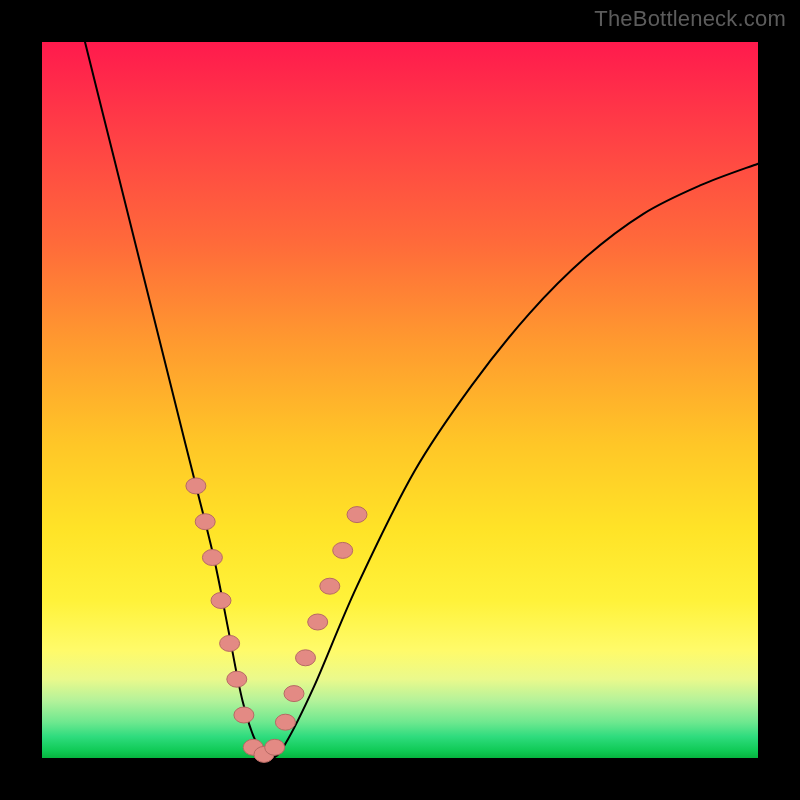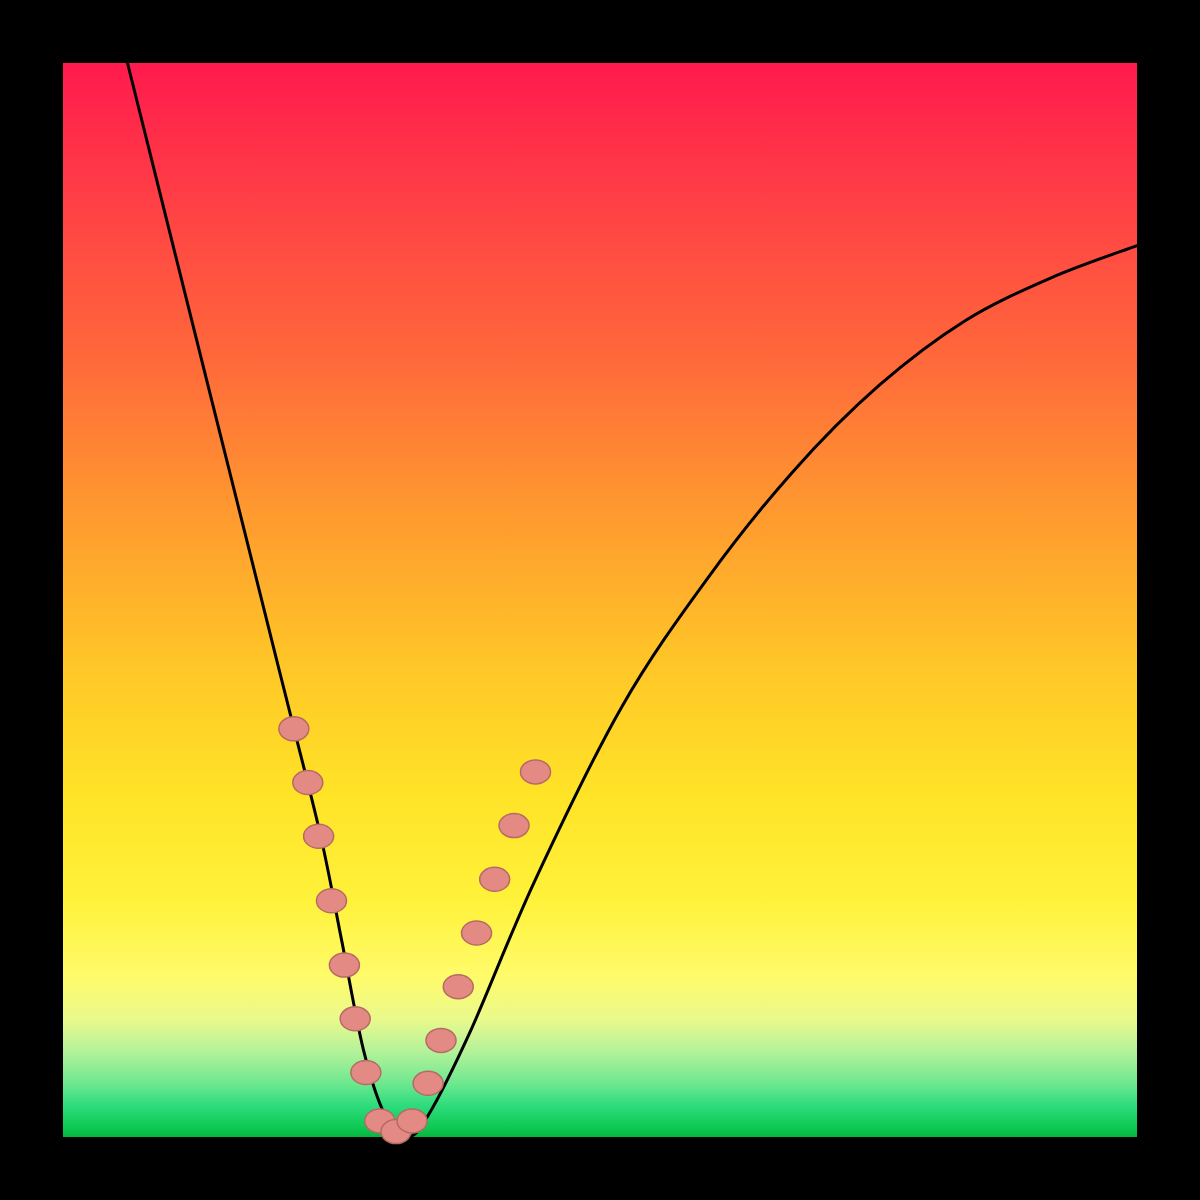--- a/index.html
+++ b/index.html
@@ -58,20 +58,21 @@
     top: 0;
     width: 716px;
     height: 716px;
     overflow: visible;
   }
 </style>
 </head>
 <body>
 
 <div class="frame">
+  <div class="watermark">TheBottleneck.com</div>
   <div class="plot-area">
     <svg class="curve" viewBox="0 0 716 716" preserveAspectRatio="none">
       <path id="curve-path" fill="none" stroke="#000000" stroke-width="2" stroke-linecap="round" d="M 43.0 0.0 C 47.7 19.1, 62.1 76.4, 71.6 114.6 C 81.1 152.7, 90.7 190.9, 100.2 229.1 C 109.8 267.3, 120.5 310.3, 128.9 343.7 C 137.2 377.1, 143.2 401.0, 150.4 429.6 C 157.5 458.2, 165.9 489.3, 171.8 515.5 C 177.8 541.8, 181.4 563.3, 186.2 587.1 C 190.9 611.0, 195.7 639.6, 200.5 658.7 C 205.3 677.8, 210.0 692.1, 214.8 701.7 C 219.6 711.2, 224.3 716.0, 229.1 716.0 C 233.9 716.0, 236.3 713.6, 243.4 701.7 C 250.6 689.7, 260.1 670.7, 272.1 644.4 C 284.0 618.1, 298.3 580.0, 315.0 544.2 C 331.7 508.4, 353.2 463.0, 372.3 429.6 C 391.4 396.2, 410.5 369.9, 429.6 343.7 C 448.7 317.4, 467.8 293.6, 486.9 272.1 C 506.0 250.6, 525.1 231.5, 544.2 214.8 C 563.3 198.1, 582.3 183.8, 601.4 171.8 C 620.5 159.9, 639.6 151.6, 658.7 143.2 C 677.8 134.8, 706.5 125.3, 716.0 121.7"></path>
       <g id="dots-group">
           <ellipse cx="153.9" cy="443.9" rx="10" ry="8" fill="#e38a84" stroke="#b66a64" stroke-width="1"></ellipse>
           <ellipse cx="163.2" cy="479.7" rx="10" ry="8" fill="#e38a84" stroke="#b66a64" stroke-width="1"></ellipse>
           <ellipse cx="170.4" cy="515.5" rx="10" ry="8" fill="#e38a84" stroke="#b66a64" stroke-width="1"></ellipse>
           <ellipse cx="179.0" cy="558.5" rx="10" ry="8" fill="#e38a84" stroke="#b66a64" stroke-width="1"></ellipse>
           <ellipse cx="187.6" cy="601.4" rx="10" ry="8" fill="#e38a84" stroke="#b66a64" stroke-width="1"></ellipse>
           <ellipse cx="194.8" cy="637.2" rx="10" ry="8" fill="#e38a84" stroke="#b66a64" stroke-width="1"></ellipse>

